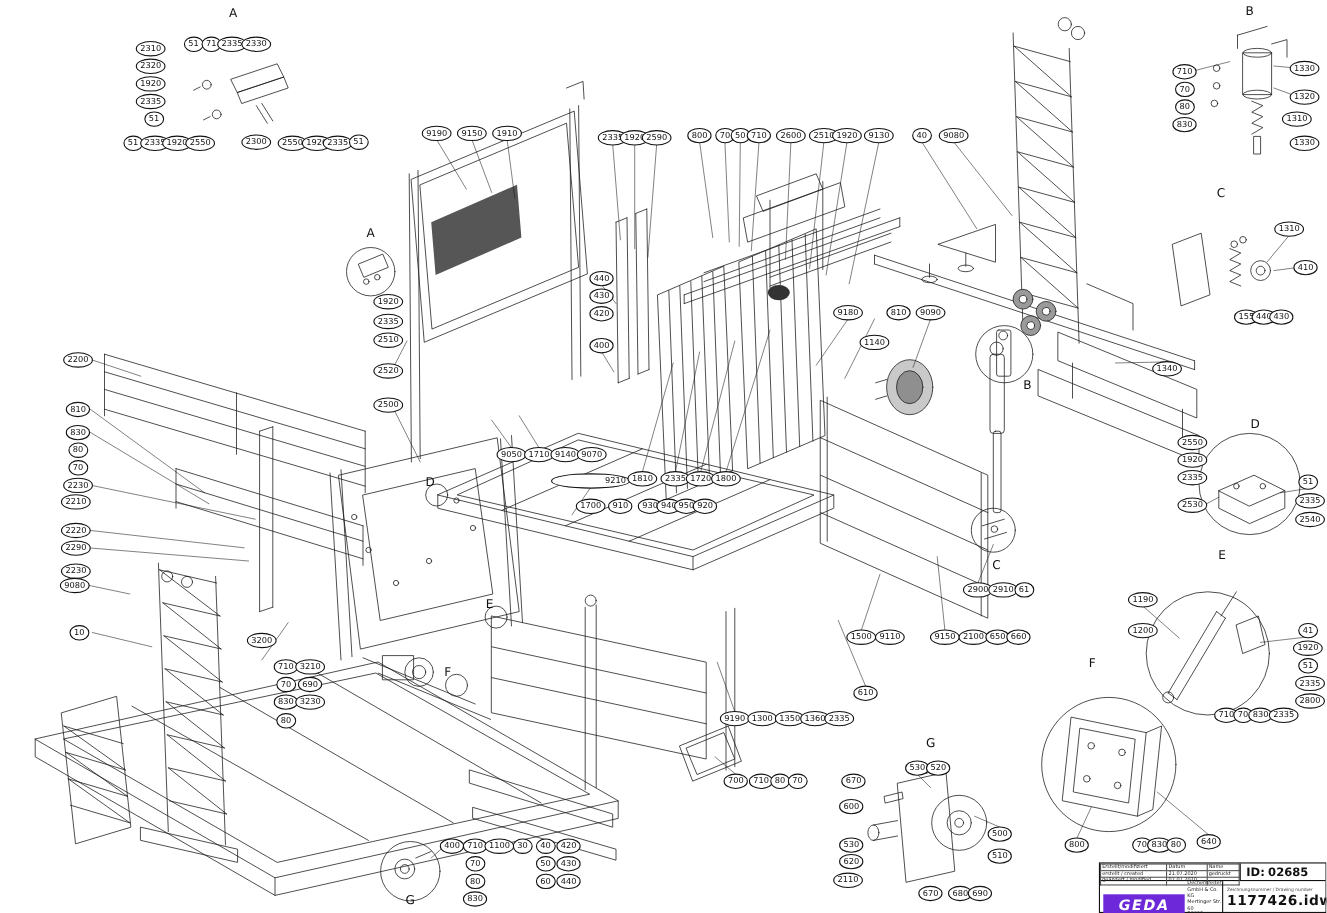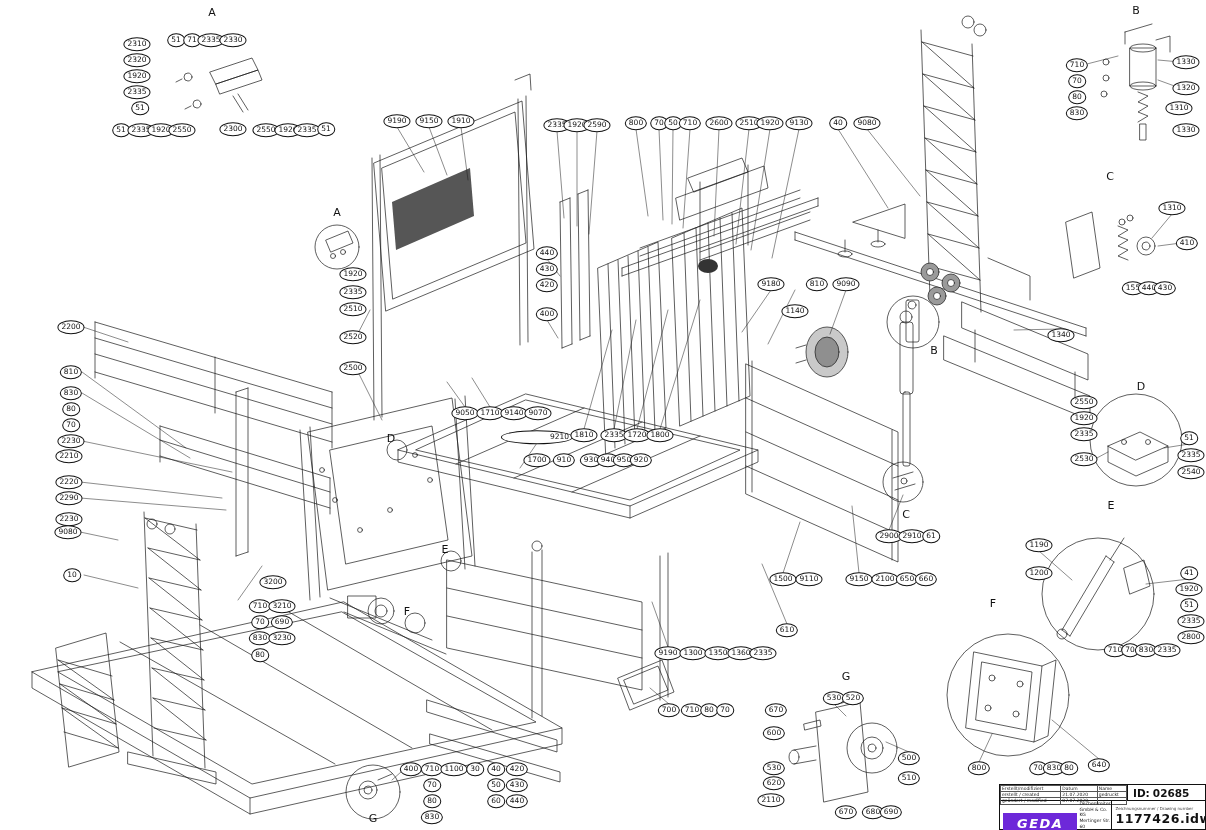--- a/index.html
+++ b/index.html
@@ -450,21 +450,21 @@
       <div class="balloon" style="left: 846px; top: 284px;">9090</div>
       <div class="balloon" style="left: 889px; top: 536px;">2900</div>
       <div class="balloon" style="left: 912px; top: 536px;">2910</div>
       <div class="balloon" style="left: 931px; top: 536px;">61</div>
       <div class="balloon" style="left: 783px; top: 579px;">1500</div>
       <div class="balloon" style="left: 809px; top: 579px;">9110</div>
       <div class="balloon" style="left: 859px; top: 579px;">9150</div>
       <div class="balloon" style="left: 885px; top: 579px;">2100</div>
       <div class="balloon" style="left: 907px; top: 579px;">650</div>
       <div class="balloon" style="left: 926px; top: 579px;">660</div>
-      <div class="balloon" style="left: 238px; top: 582px; margin-left: 35px;">3200</div>
+      <div class="balloon" style="left: 238px; top: 582px;">3200</div>
       <div class="balloon" style="left: 260px; top: 606px;">710</div>
       <div class="balloon" style="left: 282px; top: 606px;">3210</div>
       <div class="balloon" style="left: 260px; top: 622px;">70</div>
       <div class="balloon" style="left: 282px; top: 622px;">690</div>
       <div class="balloon" style="left: 260px; top: 638px;">830</div>
       <div class="balloon" style="left: 282px; top: 638px;">3230</div>
       <div class="balloon" style="left: 260px; top: 655px;">80</div>
       <div class="balloon" style="left: 787px; top: 630px;">610</div>
       <div class="balloon" style="left: 668px; top: 653px;">9190</div>
       <div class="balloon" style="left: 693px; top: 653px;">1300</div>

